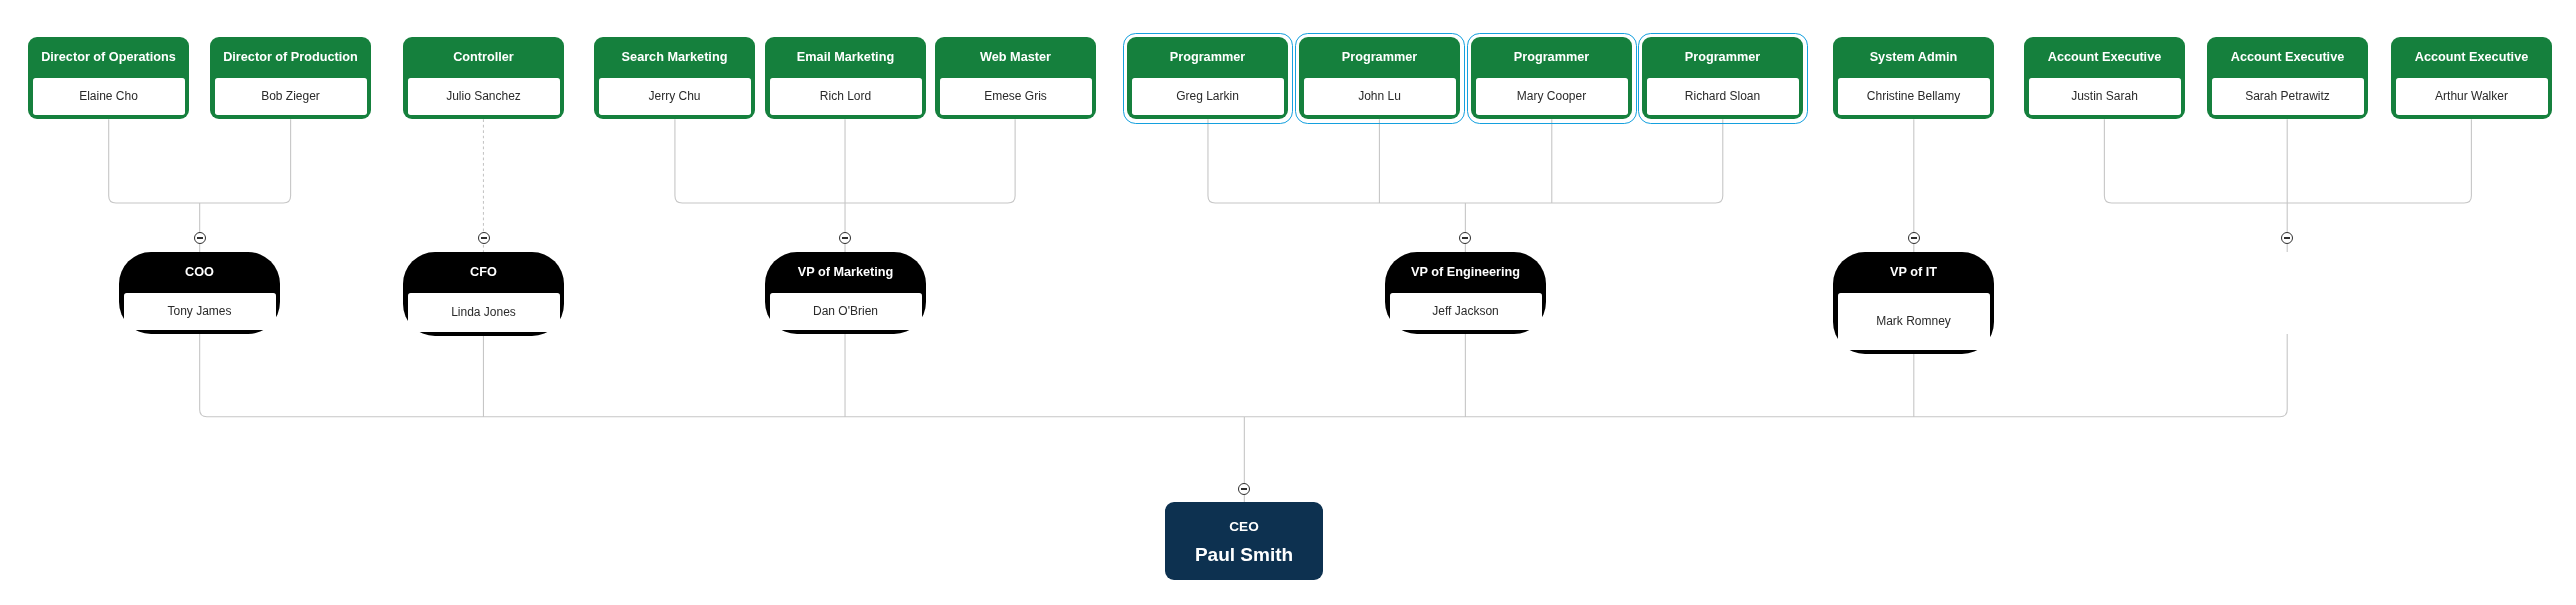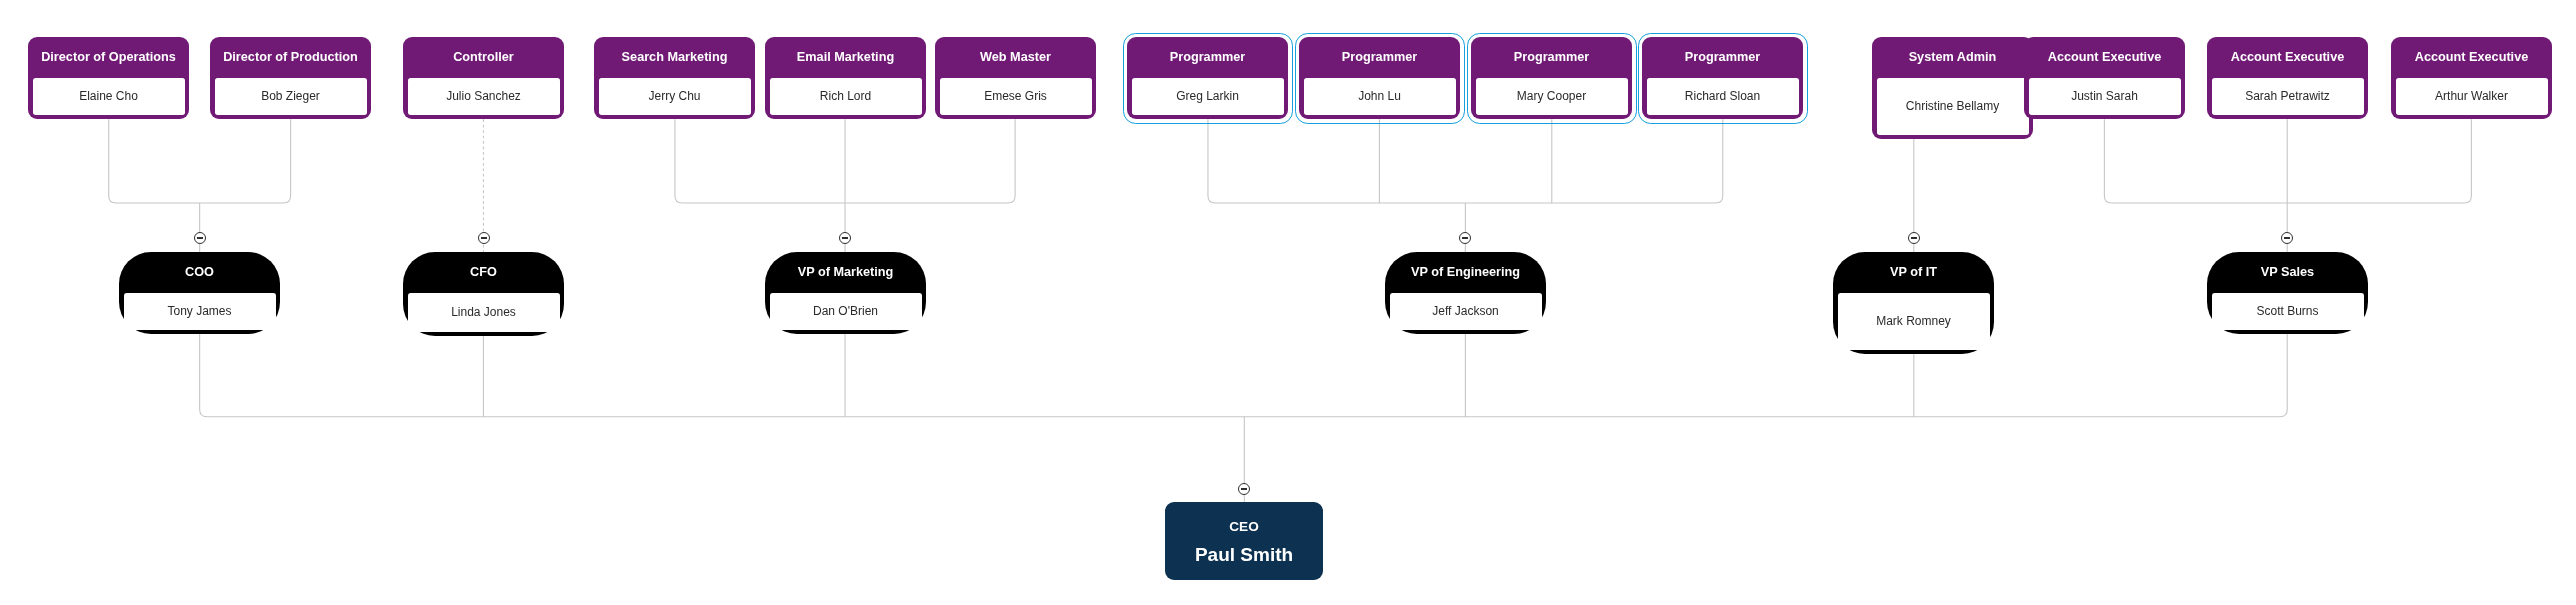--- a/index.html
+++ b/index.html
@@ -1,20 +1,20 @@
 <!DOCTYPE html>
 <html style="font-size:14.6px"><head>
 <meta charset="utf-8">
 <style>
   html,body{margin:0;padding:0;background:#ffffff;}
   body{font-family:"Liberation Sans", sans-serif;}
   #stage{position:relative;width:2576px;height:606px;background:#ffffff;overflow:hidden;}
   #connectors{position:absolute;left:0;top:0;width:2576px;height:606px;z-index:1;}
   .node{position:absolute;border-radius:9px;z-index:2;box-sizing:border-box;cursor:pointer;}
-  .leaf{background:#701a75;}
+  .leaf{background:#15803d;}
   .mid{background:#000000;border-radius:32px;}
   .ceo-node{background:#0D3150;}
   .node .title{height:41px;line-height:41px;text-align:center;color:#ffffff;
     font-weight:bold;font-size:12.7px;white-space:nowrap;overflow:hidden;}
   .node .panel{position:absolute;left:4.5px;right:4.5px;top:41px;bottom:4.5px;background:#ffffff;
     border-radius:2.7px;display:flex;align-items:center;justify-content:center;
     font-size:12px;color:#2A2A2A;white-space:nowrap;}
   .ceo-node .title{height:36px;line-height:49px;font-size:13.6px;}
   .ceo-node .panel{background:transparent;color:#ffffff;font-weight:bold;font-size:19px;
     top:36px;bottom:7.3px;}
@@ -71,21 +71,21 @@
       <div class="panel">John Lu</div>
     </div>
     <div class="node leaf multi" style="left: 1471px; top: 37px; width: 161px; height: 82px;">
       <div class="title">Programmer</div>
       <div class="panel">Mary Cooper</div>
     </div>
     <div class="node leaf multi" style="left: 1642px; top: 37px; width: 161px; height: 82px;">
       <div class="title">Programmer</div>
       <div class="panel">Richard Sloan</div>
     </div>
-    <div class="node leaf" style="left: 1833px; top: 37px; width: 161px; height: 102px; margin-left: 39px;">
+    <div class="node leaf" style="left: 1833px; top: 37px; width: 161px; height: 82px;">
       <div class="title">System Admin</div>
       <div class="panel">Christine Bellamy</div>
     </div>
     <div class="node leaf" style="left: 2024px; top: 37px; width: 161px; height: 82px;">
       <div class="title">Account Executive</div>
       <div class="panel">Justin Sarah</div>
     </div>
     <div class="node leaf" style="left: 2207px; top: 37px; width: 161px; height: 82px;">
       <div class="title">Account Executive</div>
       <div class="panel">Sarah Petrawitz</div>
@@ -107,24 +107,20 @@
       <div class="panel">Dan O'Brien</div>
     </div>
     <div class="node mid" style="left: 1385px; top: 252px; width: 161px; height: 82px;">
       <div class="title">VP of Engineering</div>
       <div class="panel">Jeff Jackson</div>
     </div>
     <div class="node mid" style="left: 1833px; top: 252px; width: 161px; height: 102px;">
       <div class="title">VP of IT</div>
       <div class="panel">Mark Romney</div>
     </div>
-    <div class="node mid" style="left: 2207px; top: 252px; width: 161px; height: 82px;">
-      <div class="title">VP Sales</div>
-      <div class="panel">Scott Burns</div>
-    </div>
     <div class="node ceo-node" style="left: 1165px; top: 502px; width: 158px; height: 78px;">
       <div class="title">CEO</div>
       <div class="panel">Paul Smith</div>
     </div>
     <div class="toggle" style="left: 194px; top: 232px;">
       <span class="minus"></span>
     </div>
     <div class="toggle" style="left: 478px; top: 232px;">
       <span class="minus"></span>
     </div>

